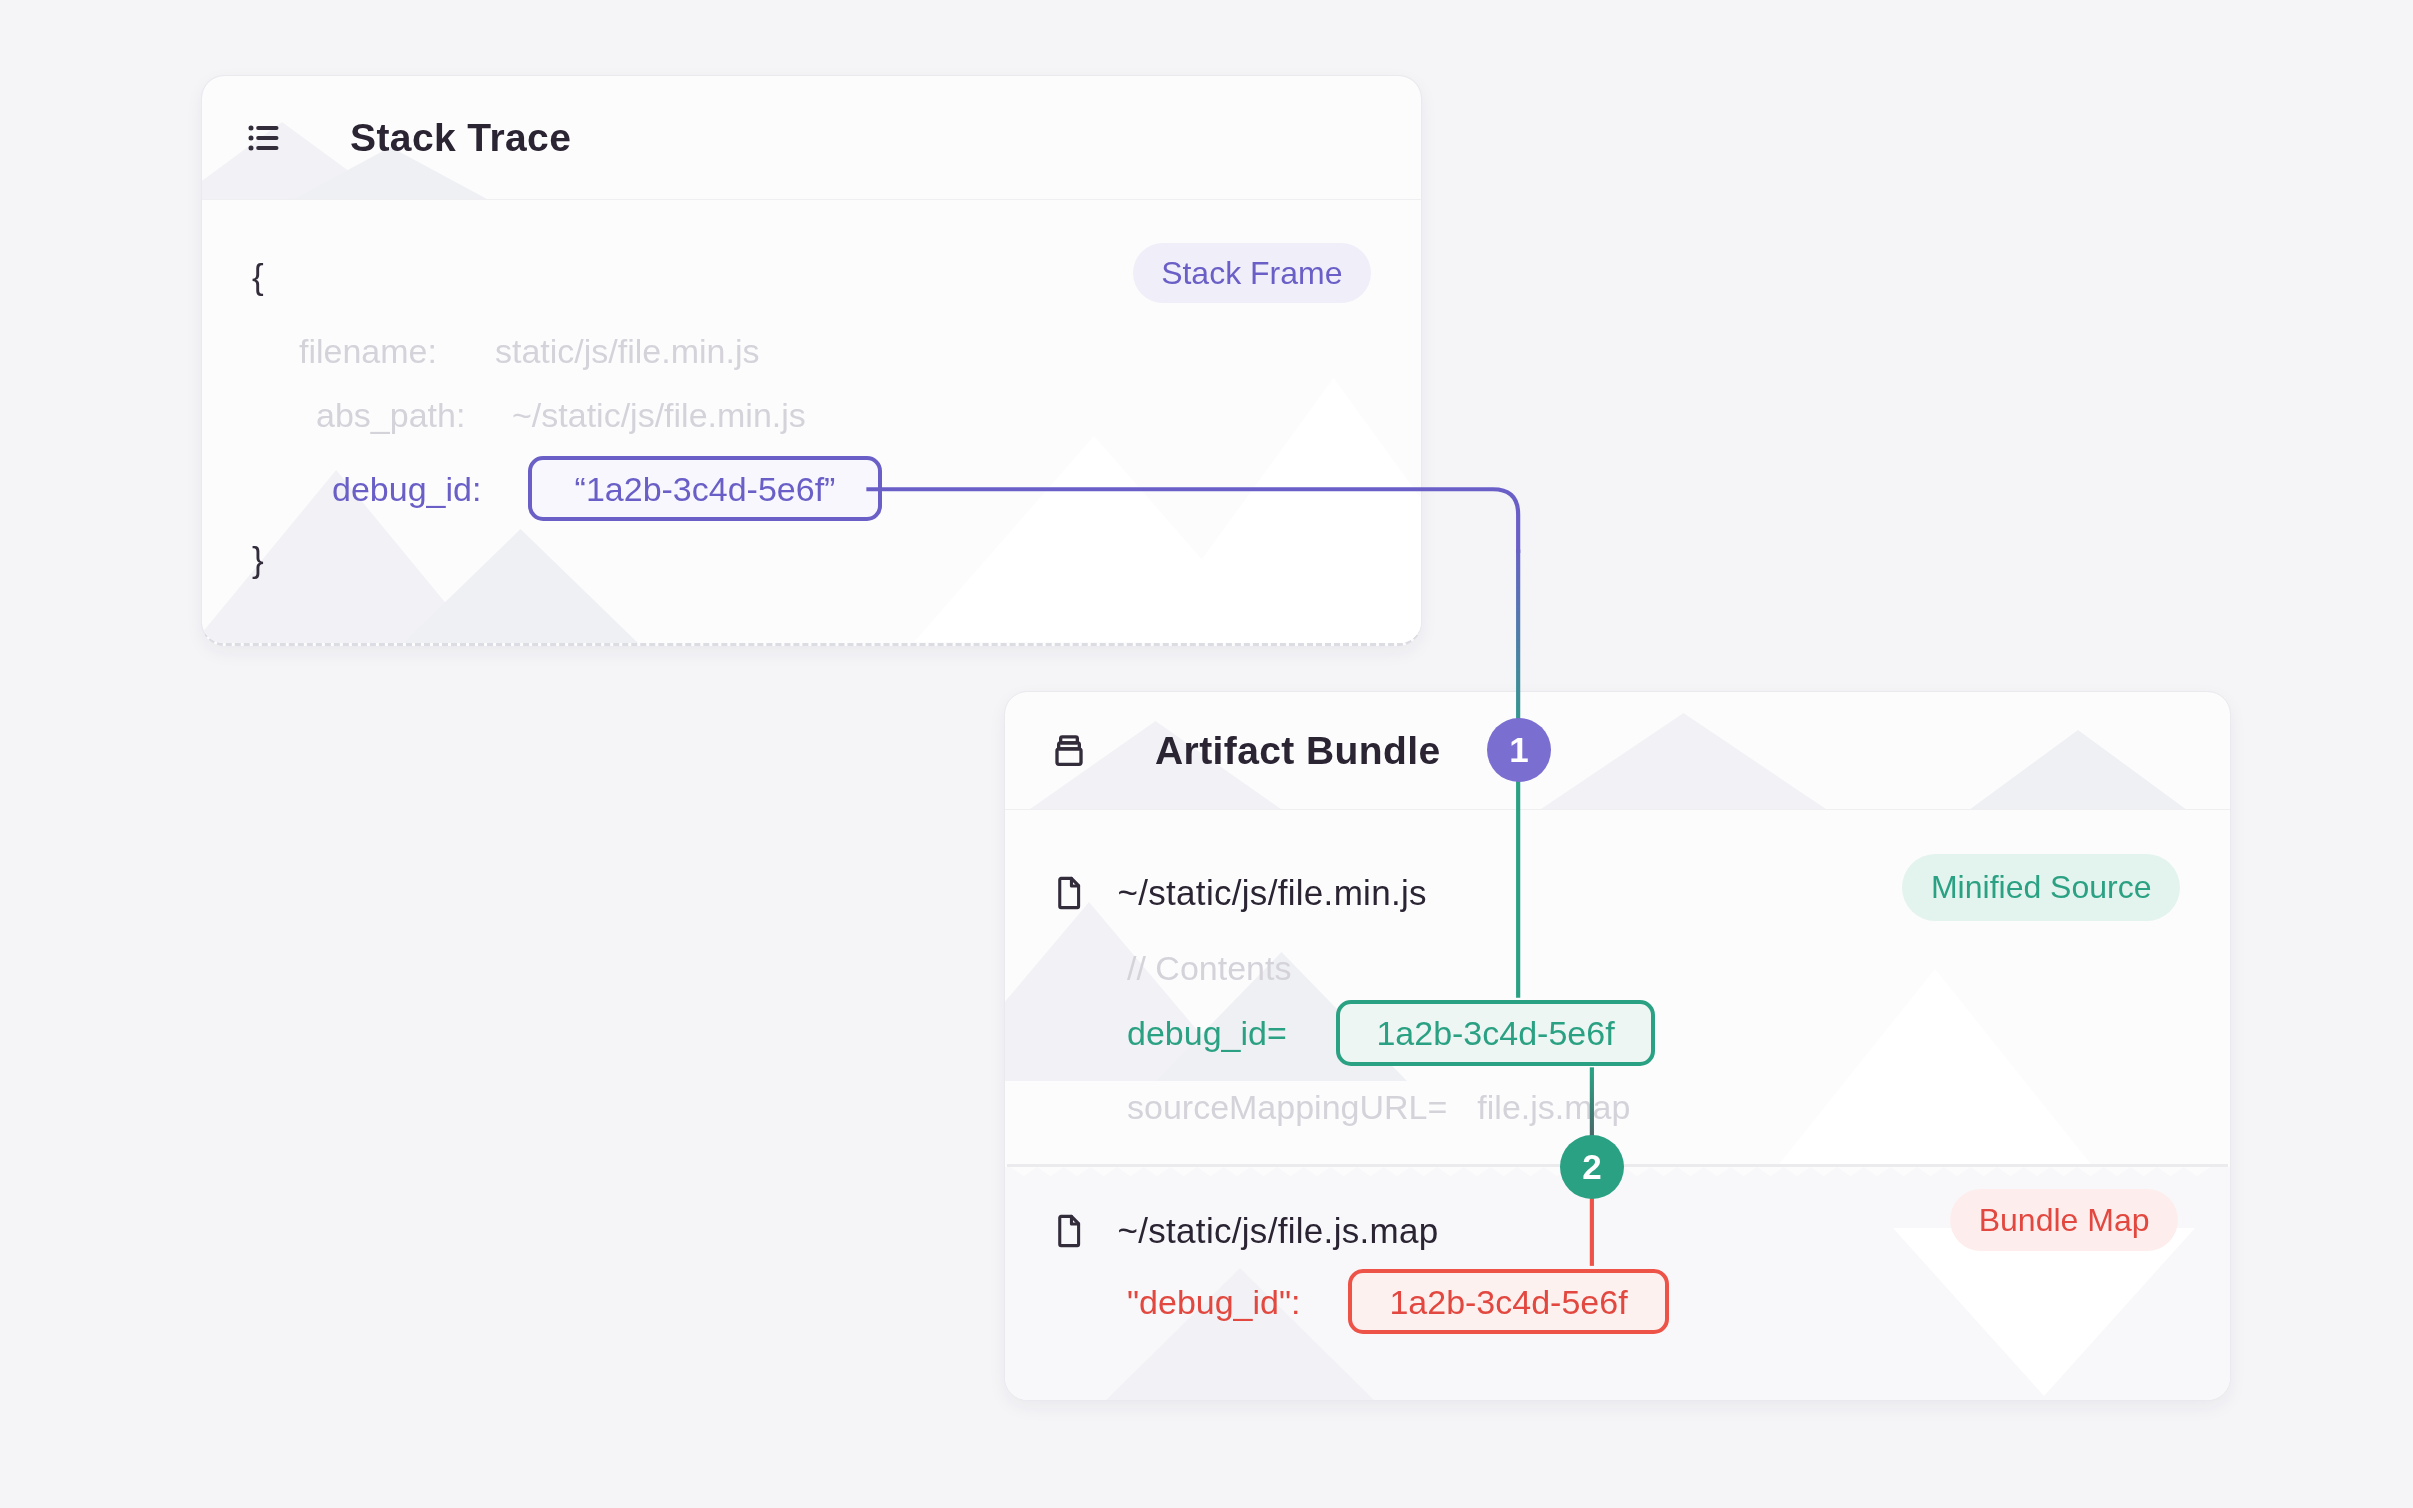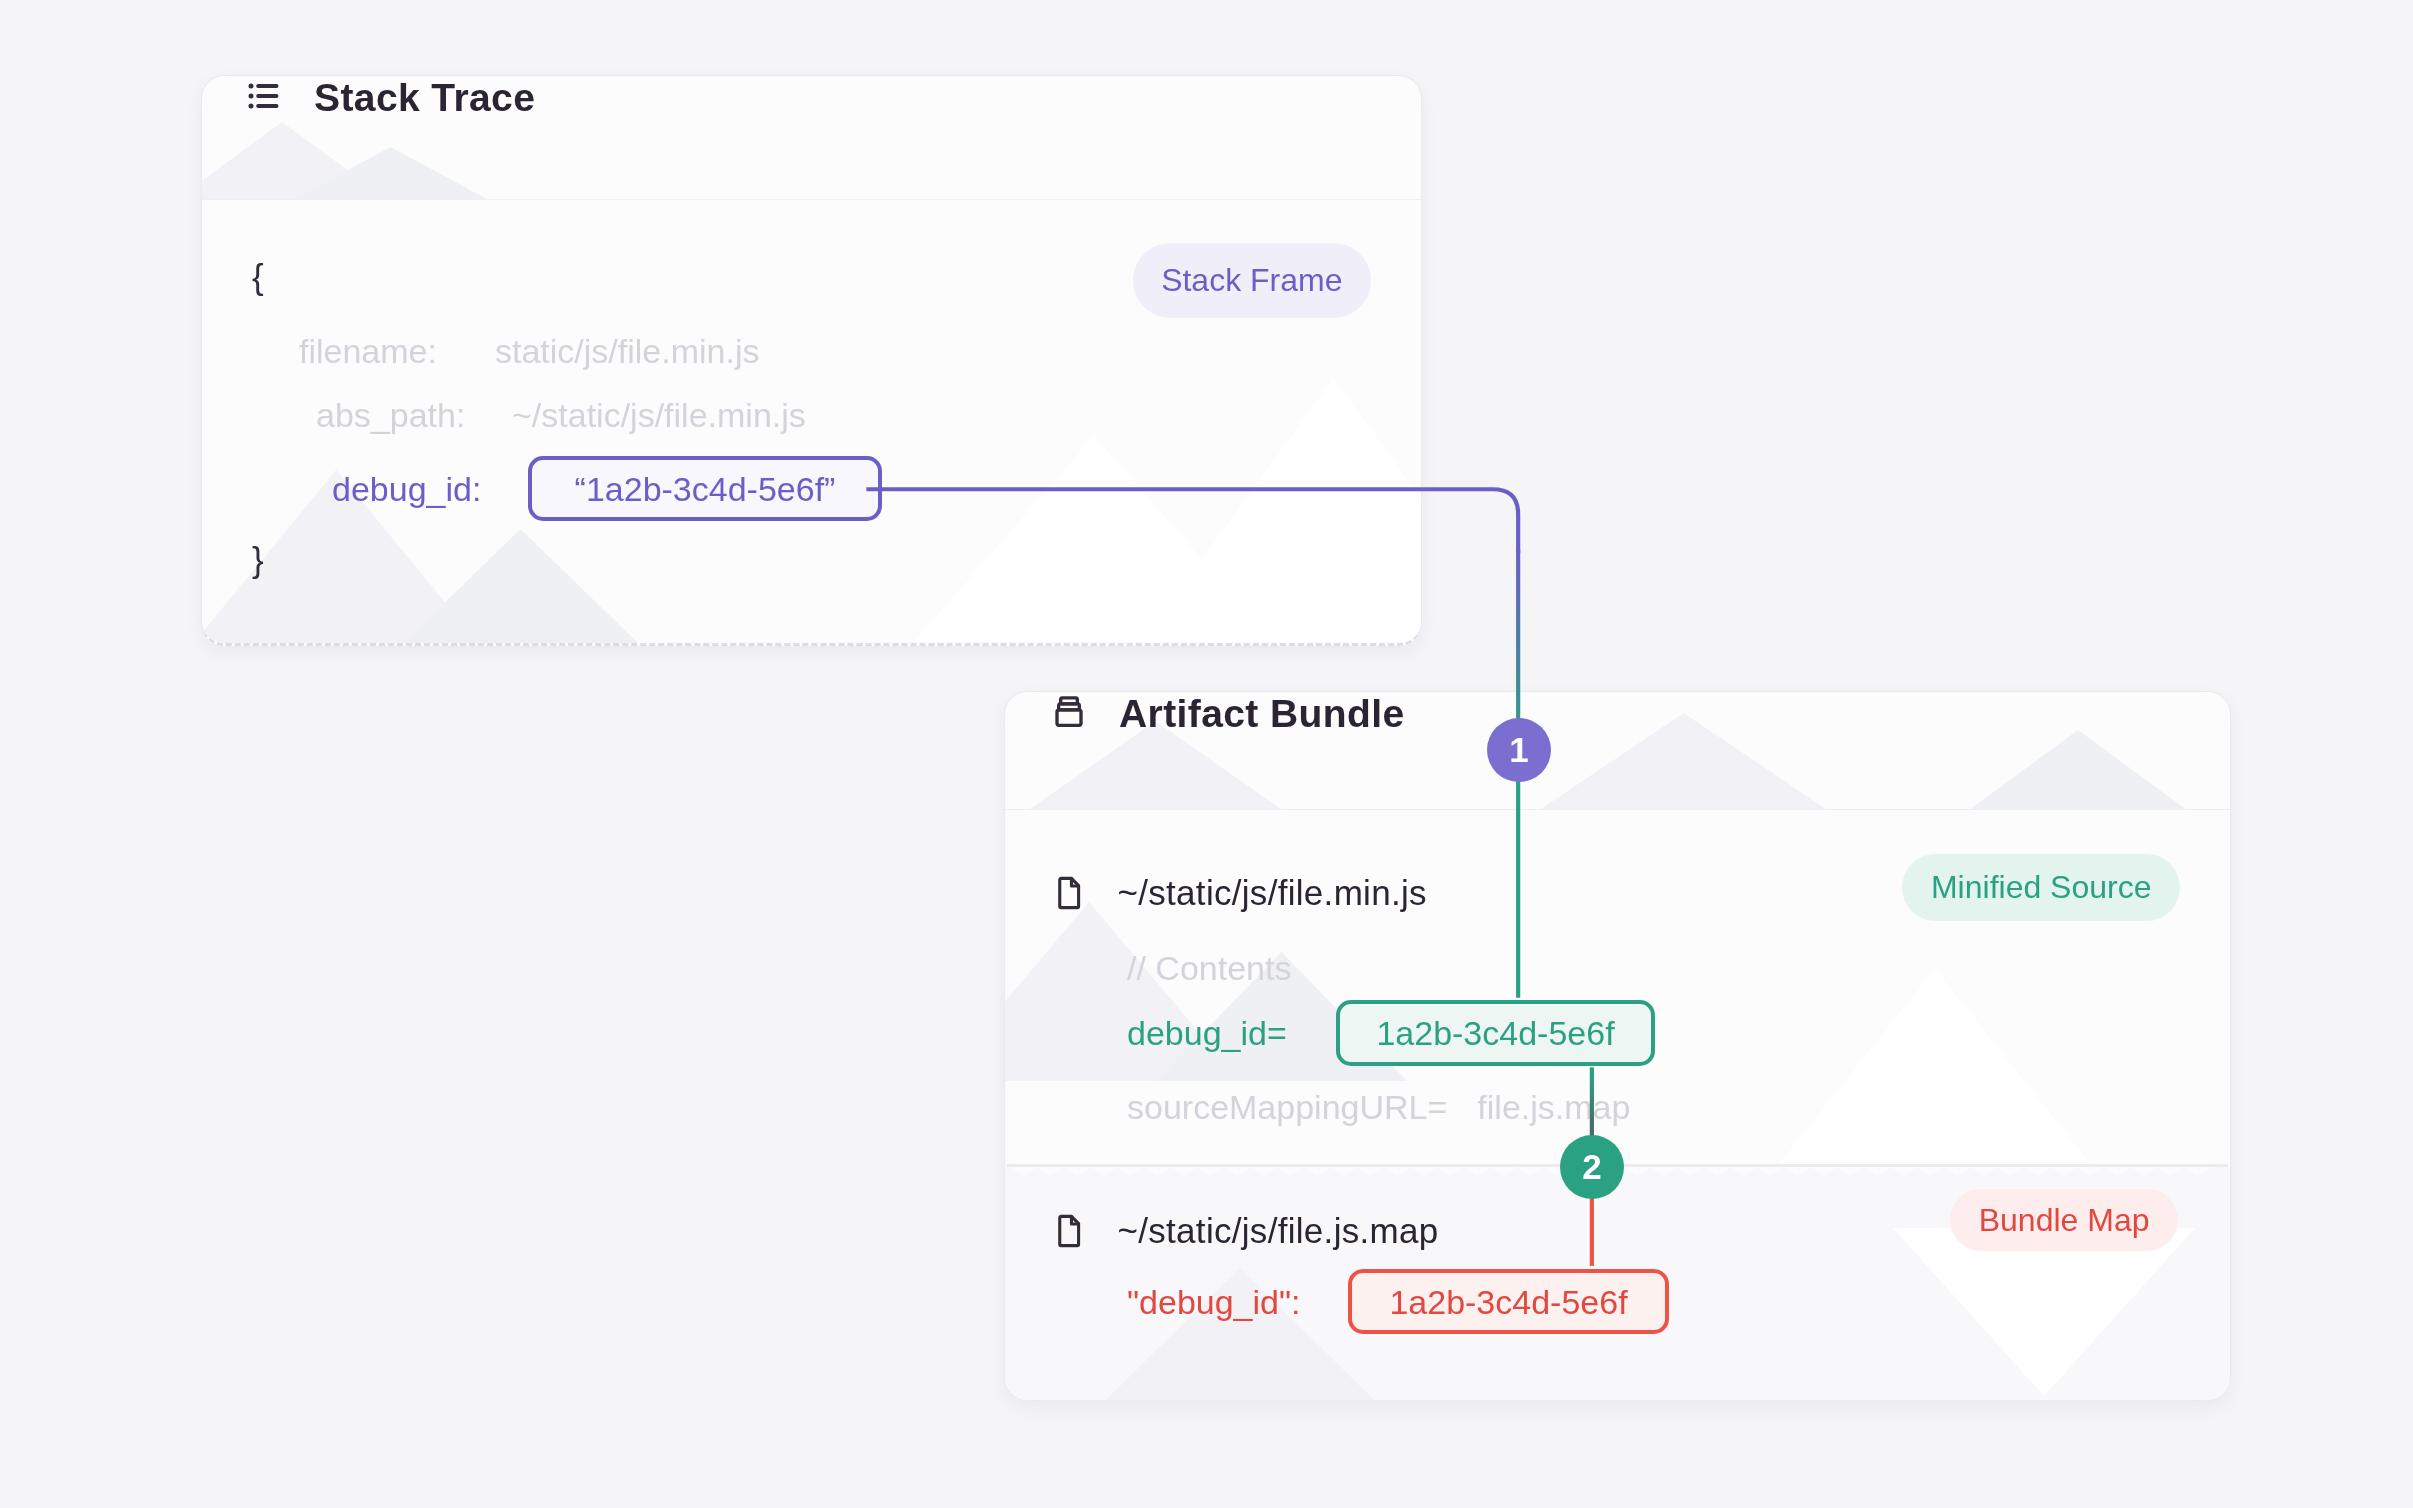--- a/index.html
+++ b/index.html
@@ -15,21 +15,21 @@
   
   .card{
     position:absolute;background:#fcfcfd;border:1.7px solid #e9e9ee;
     border-radius:23.5px;overflow:hidden;
     box-shadow:0 6.7px 18.4px rgba(40,32,60,.05);
   }
   #stack-card{left:201px;top:75px;width:1219px;height:567px;border-bottom:3.4px dashed #dcdce3;}
   #bundle-card{left:1004px;top:691px;width:1225px;height:708px;}
 
   .card-header{
-    position:absolute;left:0;top:0;right:0;display:flex;z-index:2;
+    position:absolute;left:0;top:0;right:0;display:flex;align-items:center;z-index:2;gap:36px;
   }
   #stack-card .card-header{height:123px;border-bottom:1.7px solid #efeff2;}
   #bundle-card .card-header{height:117px;border-bottom:1.7px solid #efeff2;}
   .card-title{
     font-size:39px;font-weight:700;color:#2b2433;letter-spacing:0.4px;
   }
   .header-icon{margin:0 30px 0 42px;flex:0 0 auto;display:block;}
 
   
   .mt{position:absolute;z-index:0;clip-path:polygon(50% 0,100% 100%,0 100%);}
@@ -51,21 +51,21 @@
   }
   #st-debug-box{width:354px;height:65px;border:4.2px solid #6a5fc7;background:#f7f7fd;color:#6a5fc7;}
   #ab-debug-box{width:319px;height:66px;border:4.2px solid #2ba183;background:#edf6f2;color:#2ba183;}
   #sm-debug-box{width:321px;height:65px;border:4.2px solid #ee5348;background:#fdf1f0;color:#e2483f;}
 
   
   .badge{
     position:absolute;display:flex;align-items:center;justify-content:center;
     border-radius:837px;font-size:32px;padding:0 28.5px;z-index:2;
   }
-  #badge-stack-frame{right:50px;top:167px;height:75px;background:#efeef9;color:#6a5fc7;}
+  #badge-stack-frame{right:50px;top:167px;height:60px;background:#efeef9;color:#6a5fc7;}
   #badge-minified{right:50px;top:162px;height:67px;background:#e3f3ed;color:#2ba183;}
   #badge-sourcemap{right:52px;top:497px;height:62px;background:#fdeeed;color:#e2483f;}
 
   
   .file-row{position:absolute;left:45px;display:flex;align-items:center;gap:28.5px;z-index:2;}
   .file-path{font-size:35px;color:#2b2433;letter-spacing:0.3px;}
   #bundle-lower{
     position:absolute;left:0;right:0;top:475px;bottom:0;background:#f8f8fa;z-index:1;
   }
   #row-divider{position:absolute;left:1.7px;right:1.7px;top:472px;height:2.5px;background:#ebebee;z-index:1;}

